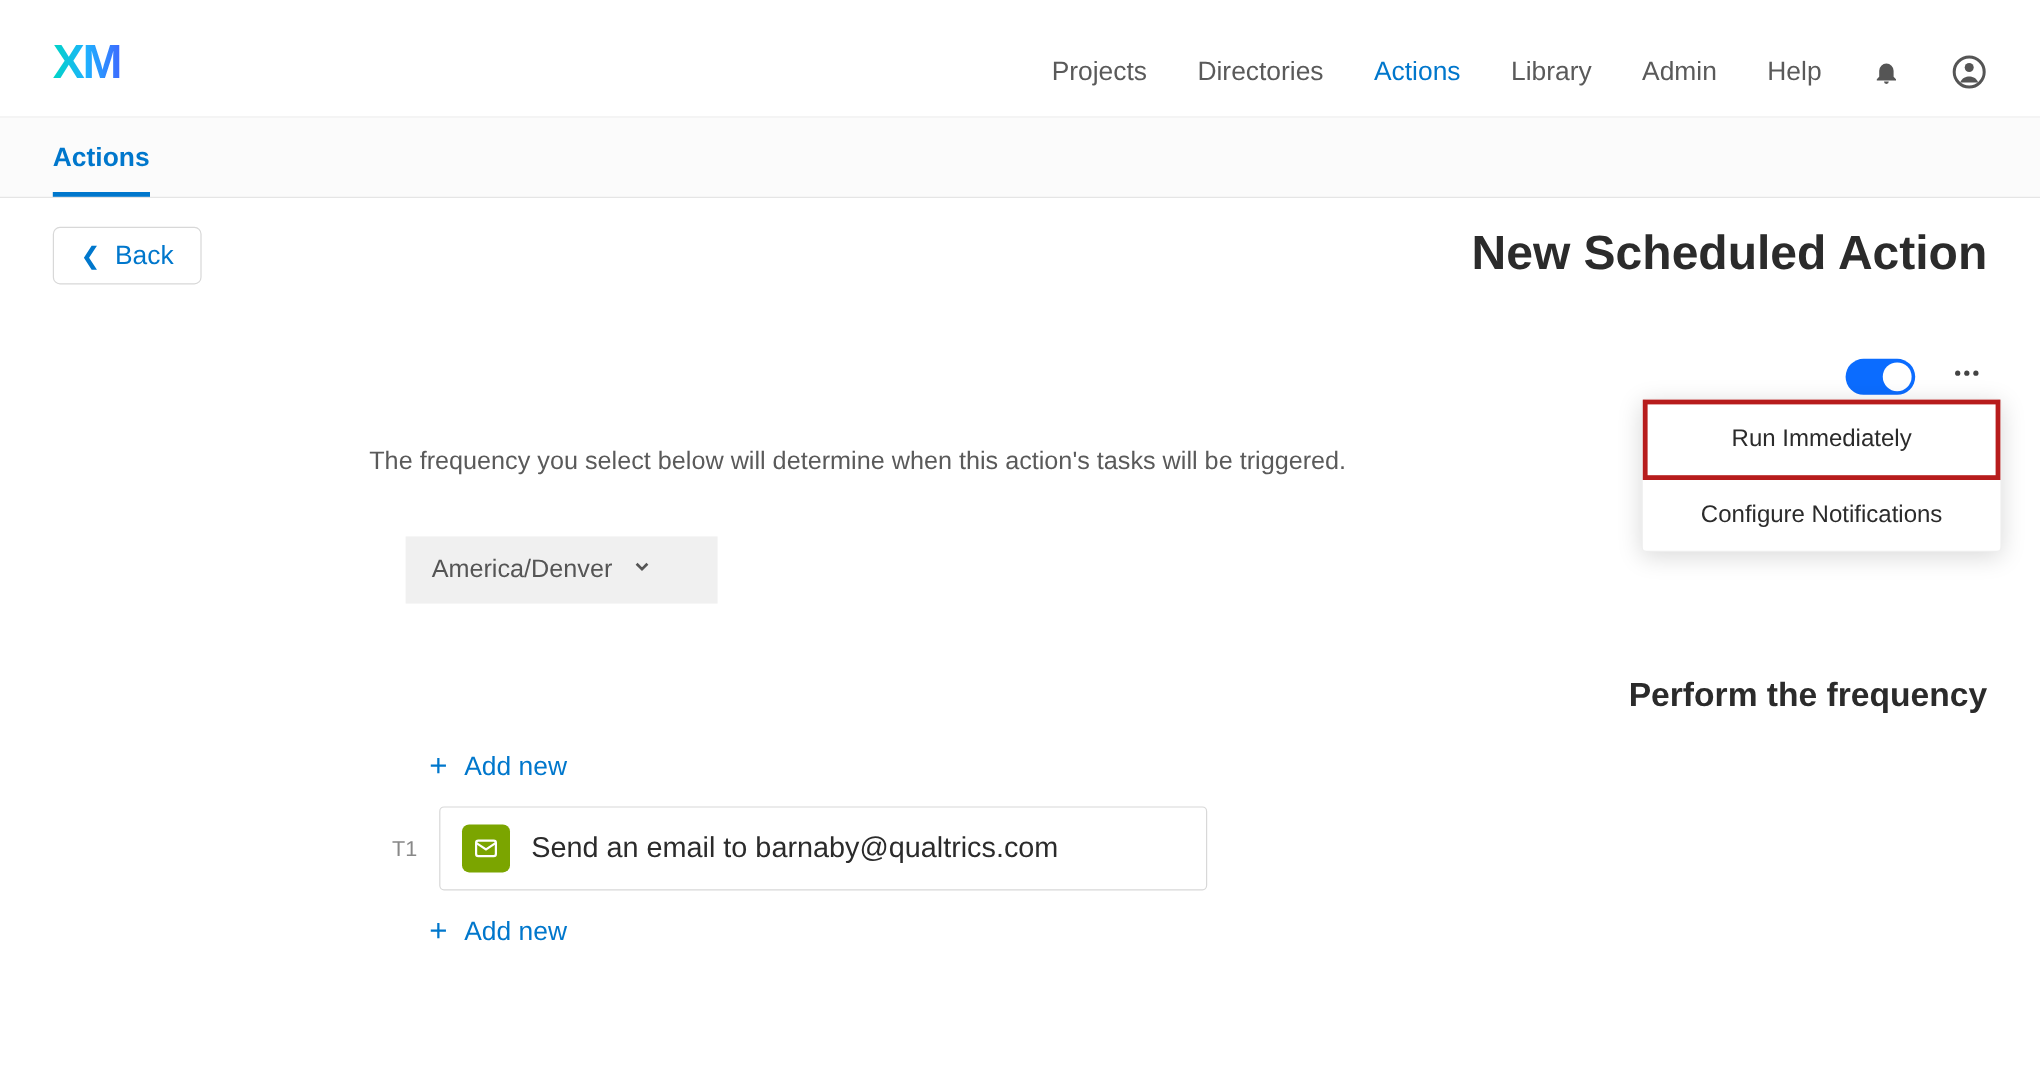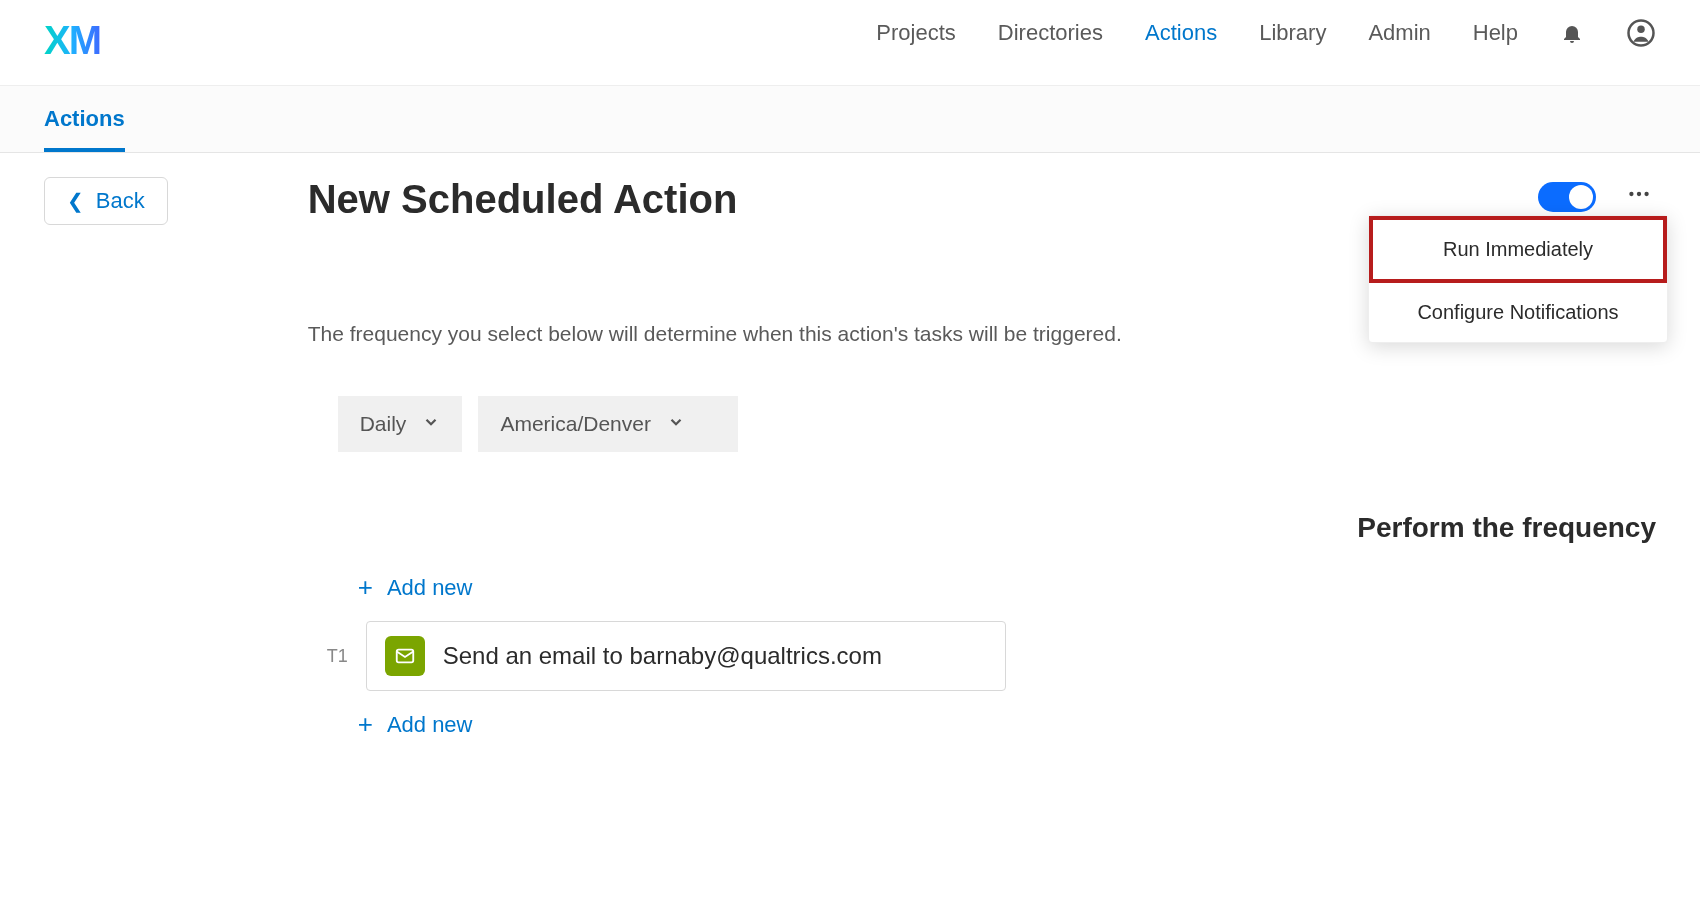--- a/index.html
+++ b/index.html
@@ -17,23 +17,23 @@
     margin: 0;
     font-family: -apple-system, BlinkMacSystemFont, "Segoe UI", sans-serif;
     color: var(--dark);
     background: #fff;
     font-size: 18px;
   }
 
   
   .topbar {
     display: flex;
-    align-items: flex-start;
+    align-items: flex-end;
     justify-content: space-between;
-    padding: 18px 44px 22px 44px;
+    padding: 30px 44px 22px 44px;
   }
   .logo {
     font-size: 40px;
     font-weight: 800;
     letter-spacing: -2px;
     background: linear-gradient(90deg, #00d4c5 0%, #1fb1ff 50%, #3d6bff 100%);
     -webkit-background-clip: text;
     background-clip: text;
     color: transparent;
   }
@@ -95,21 +95,22 @@
   }
   .back-btn .chev { font-size: 20px; }
 
   .main-col {
     flex: 1;
     position: relative;
   }
   .title-row {
     display: flex;
     justify-content: space-between;
-    align-items: flex-start;
+    align-items: flex-end;
+    flex-direction: column;
   }
   h1.page-title {
     margin: 0 0 60px 0;
     font-size: 40px;
     font-weight: 700;
   }
   .title-actions {
     display: flex;
     align-items: center;
     gap: 26px;
@@ -279,28 +280,20 @@
           <div class="menu-item highlight">Run Immediately</div>
           <div class="menu-item">Configure Notifications</div>
         </div>
       </div>
     </div>
 
     
     <h2 class="section-title">Schedule</h2>
     <p class="section-desc">The frequency you select below will determine when this action's tasks will be triggered.</p>
     <div class="sched-row">
-      <div class="sched-select">
-        <span>Daily</span>
-        <span>
-          <svg width="18" height="18" viewBox="0 0 24 24" fill="none" stroke="currentColor" stroke-width="3">
-              <polyline points="6 9 12 15 18 9"></polyline>
-            </svg>
-        </span>
-      </div>
       <div class="sched-select wide">
         <span>America/Denver</span>
         <span>
           <svg width="18" height="18" viewBox="0 0 24 24" fill="none" stroke="currentColor" stroke-width="3">
               <polyline points="6 9 12 15 18 9"></polyline>
             </svg>
         </span>
       </div>
     </div>
 

